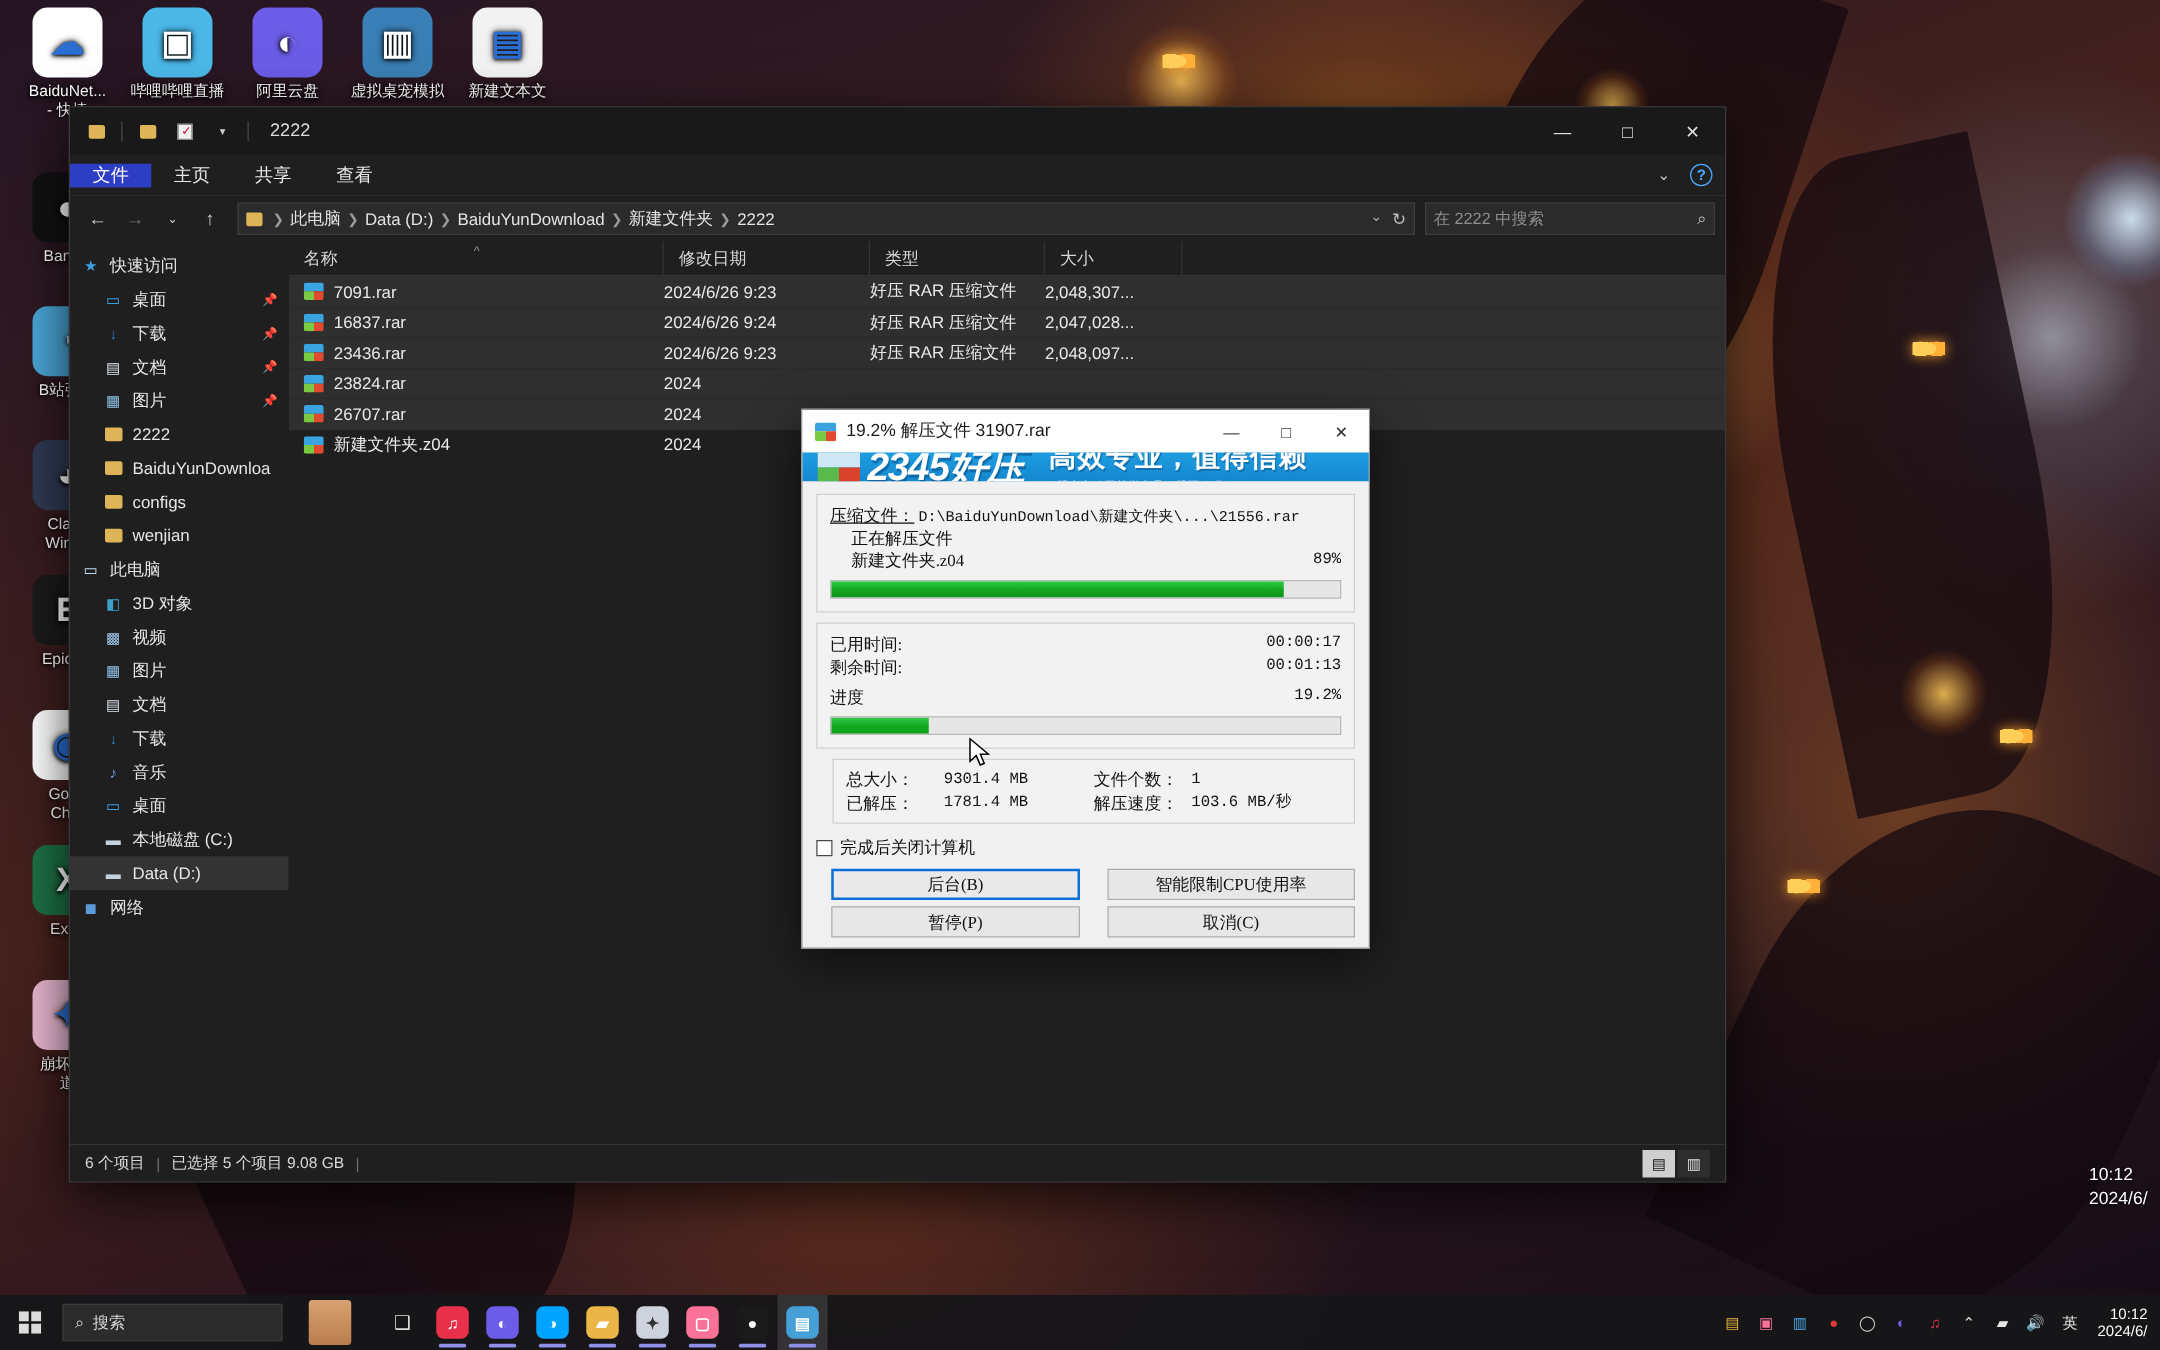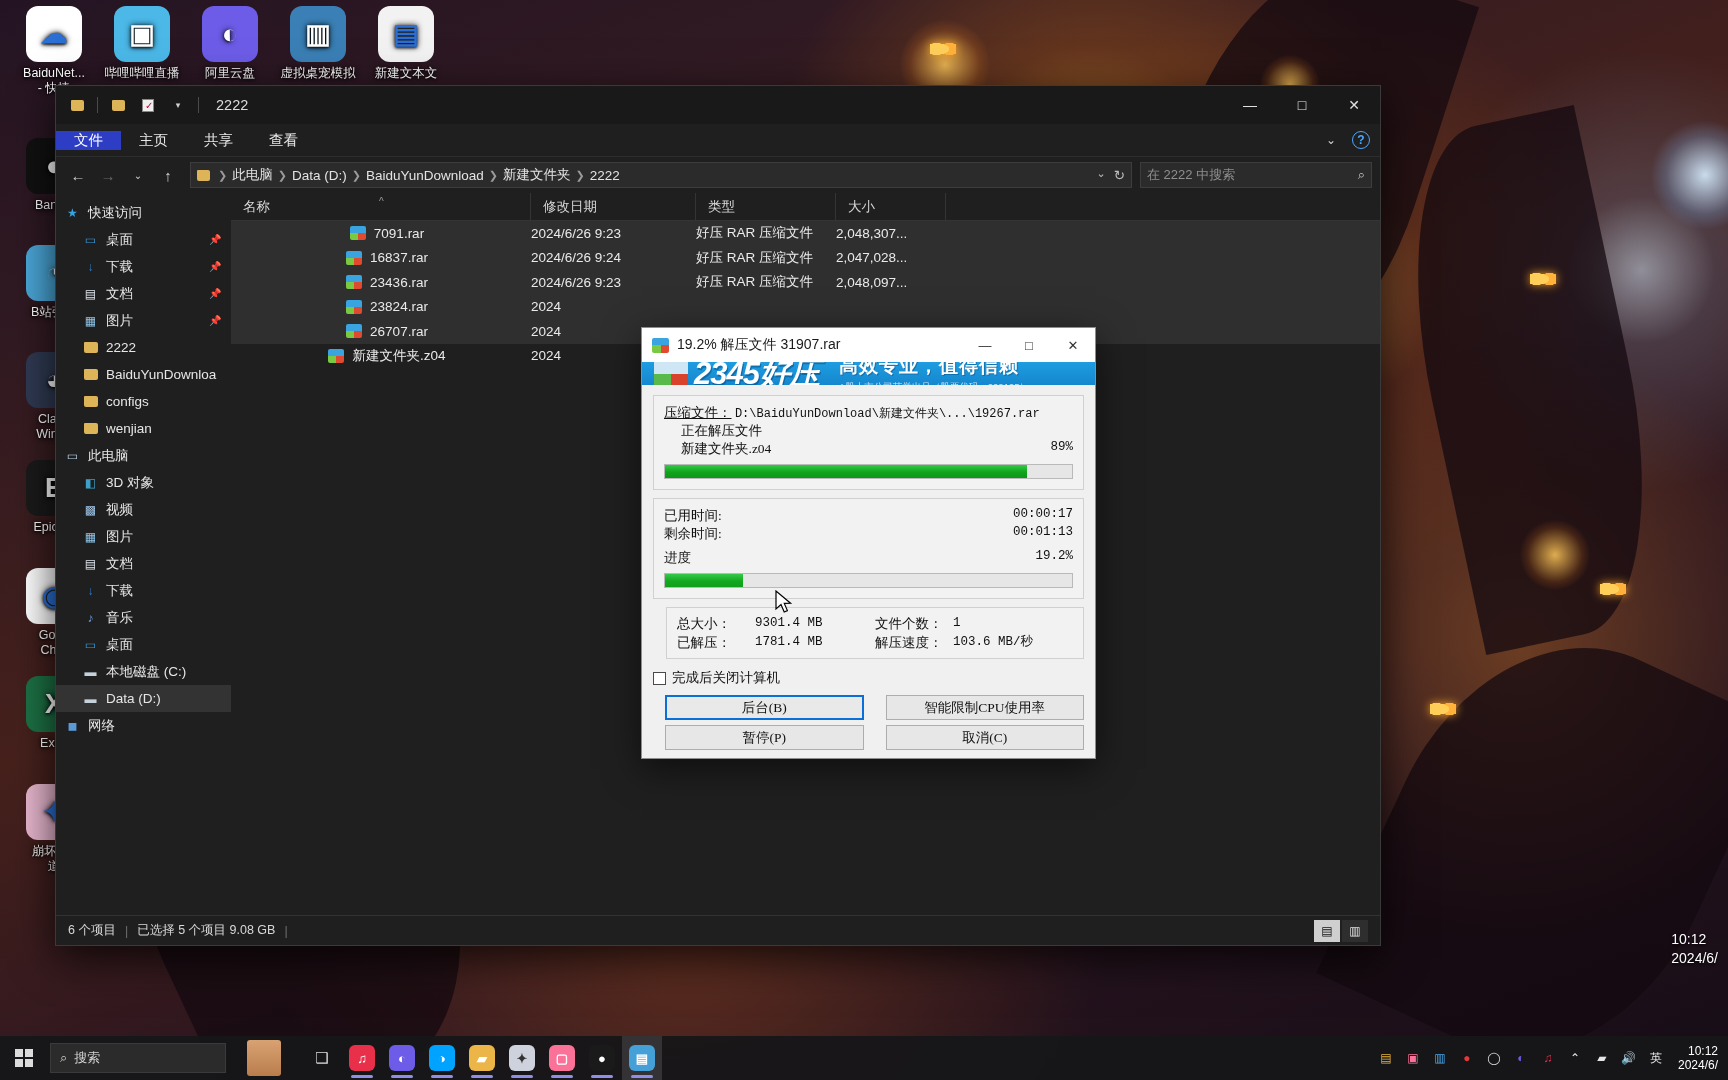--- a/index.html
+++ b/index.html
@@ -94,21 +94,21 @@
   .nav-item.root{ padding-left:8px; }
 
   .filepane{ flex:1; background:#1f1f1f; display:flex; flex-direction:column; min-width:0;}
   .colhead{ height:28px; display:flex; border-bottom:1px solid #343434; color:#d6d6d6; font-size:13.5px; align-items:center; position:relative;}
   .colhead .c{ padding-left:12px; border-right:1px solid #343434; height:28px; display:flex; align-items:center; }
   .colhead .sortcaret{ position:absolute; left:148px; top:3px; color:#9c9c9c; font-size:10px;}
   .c-name{ width:300px; } .c-date{ width:165px; } .c-type{ width:140px; } .c-size{ width:110px; }
   .rowlist{ flex:1; overflow:hidden; }
   .frow{ height:24.5px; display:flex; align-items:center; font-size:13.5px; color:#eaeaea; }
   .frow.sel{ background:#2f2f2f; }
-  .frow .n{ width:300px; display:flex; align-items:center; gap:8px; padding-left:12px;justify-content:center;}
+  .frow .n{ width:300px; display:flex; align-items:center; gap:8px; padding-left:12px;}
   .frow .d{ width:165px; padding-left:0px; }
   .frow .t{ width:140px; }
   .frow .s{ width:110px; }
   .rar-ico{ width:16px;height:14px;flex:none;border-radius:2px;overflow:hidden;display:flex;flex-direction:column;}
   .rar-ico i{ display:block;height:50%;}
   .rar-ico i:first-child{ background:#3aa4e0;}
   .rar-ico i:last-child{ background:linear-gradient(90deg,#7ac943 50%, #e04a2f 50%);}
 
   .statusbar{ height:30px; background:#1f1f1f; border-top:1px solid #333; display:flex; align-items:center; padding:0 12px; font-size:12.5px; color:#d8d8d8; gap:9px;}
   .statusbar .vsep{ color:#6d6d6d; }
@@ -128,21 +128,21 @@
   .hz-title .wb{ margin-left:auto; display:flex; height:34px; }
   .hz-title .wb div{ width:44px;display:flex;align-items:center;justify-content:center;color:#333;font-size:13px;}
   .hz-banner{ height:62px; background:linear-gradient(180deg,#1f9de0,#1487cf); display:flex; align-items:center; padding:0 12px; overflow:hidden; position:relative;}
   .hz-logo{ display:flex; align-items:center; gap:6px;}
   .hz-logo .mark{ width:34px;height:30px;border-radius:3px;overflow:hidden;display:flex;flex-direction:column;}
   .hz-logo .mark i{height:50%;display:block;}
   .hz-logo .mark i:first-child{background:#cfe6f5;}
   .hz-logo .mark i:last-child{background:linear-gradient(90deg,#59b94a 50%,#d9432b 50%);}
   .hz-logo .word{ color:#fff; font-size:31px; font-weight:bold; font-style:italic; letter-spacing:-1px; text-shadow:1px 2px 0 rgba(0,60,110,0.45);}
   .hz-slogan{ margin-left:20px; color:#fff; }
-  .hz-slogan .s1{ font-size:19px; font-weight:bold; letter-spacing:1px; text-shadow:1px 1px 0 rgba(0,60,110,0.4);}
+  .hz-slogan .s1{ font-size:22px; font-weight:bold; letter-spacing:1px; text-shadow:1px 1px 0 rgba(0,60,110,0.4);}
   .hz-slogan .s2{ font-size:9.5px; opacity:0.78; margin-top:2px;}
   .hz-main{ flex:1; padding:10px 11px 8px; display:flex; flex-direction:column; gap:8px; font-family:"Liberation Serif", serif;}
   .grp{ border:1px solid #d0d0d0; background:#f2f2f2; padding:8px 10px 10px; }
   .lbl{ font-size:13.5px; color:#111; white-space:nowrap; overflow:hidden;}
   .lbl .u{ text-decoration:underline; }
   .indent{ padding-left:17px; }
   .bar{ height:15px; background:#e6e6e6; border:1px solid #b9b9b9; margin-top:6px; position:relative; overflow:hidden;}
   .bar > i{ display:block; height:100%; background:linear-gradient(180deg,#2fcc45,#12a31d 55%,#0f9619); }
   .bar.g2 > i{ background:linear-gradient(180deg,#35c94a,#12a81e 55%,#10a01b); }
   .kv{ display:flex; justify-content:space-between; font-size:13.5px; color:#111;}
@@ -529,21 +529,21 @@
     <div class="hz-slogan">
       <div class="s1">高效专业，值得信赖</div>
       <div class="s2">A股上市公司荣誉出品（股票代码：002195）</div>
     </div>
   </div>
 
   <div class="hz-main">
     <div class="grp">
       <div class="lbl">
         <span class="u">压缩文件：</span>
-        <span style="font-family:'Liberation Mono',monospace;font-size:12px;">D:\BaiduYunDownload\新建文件夹\...\19267.rar</span>
+        <span style="font-family:'Liberation Mono',monospace;font-size:12px;">D:\BaiduYunDownload\新建文件夹\...\21556.rar</span>
       </div>
       <div class="lbl indent">正在解压文件</div>
       <div class="lbl indent" style="display:flex;justify-content:space-between;">
         <span>新建文件夹.z04</span>
         <span style="font-family:'Liberation Mono',monospace;font-size:12.5px;">89%</span>
       </div>
       <div class="bar">
           <i id="fbar" style="width: 89%;"></i>
         </div>
     </div>

